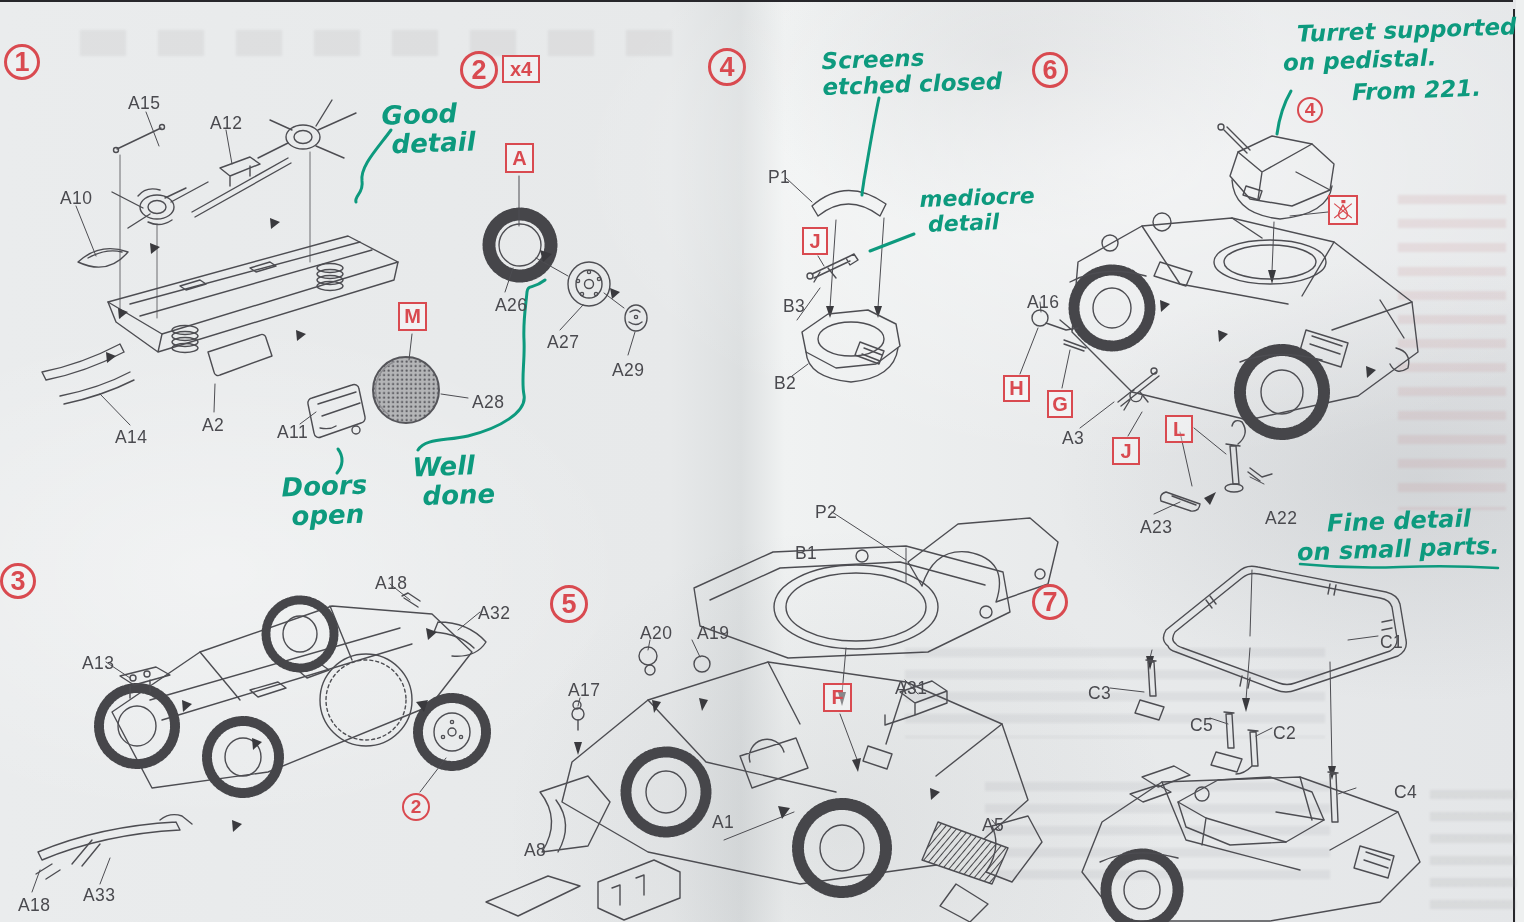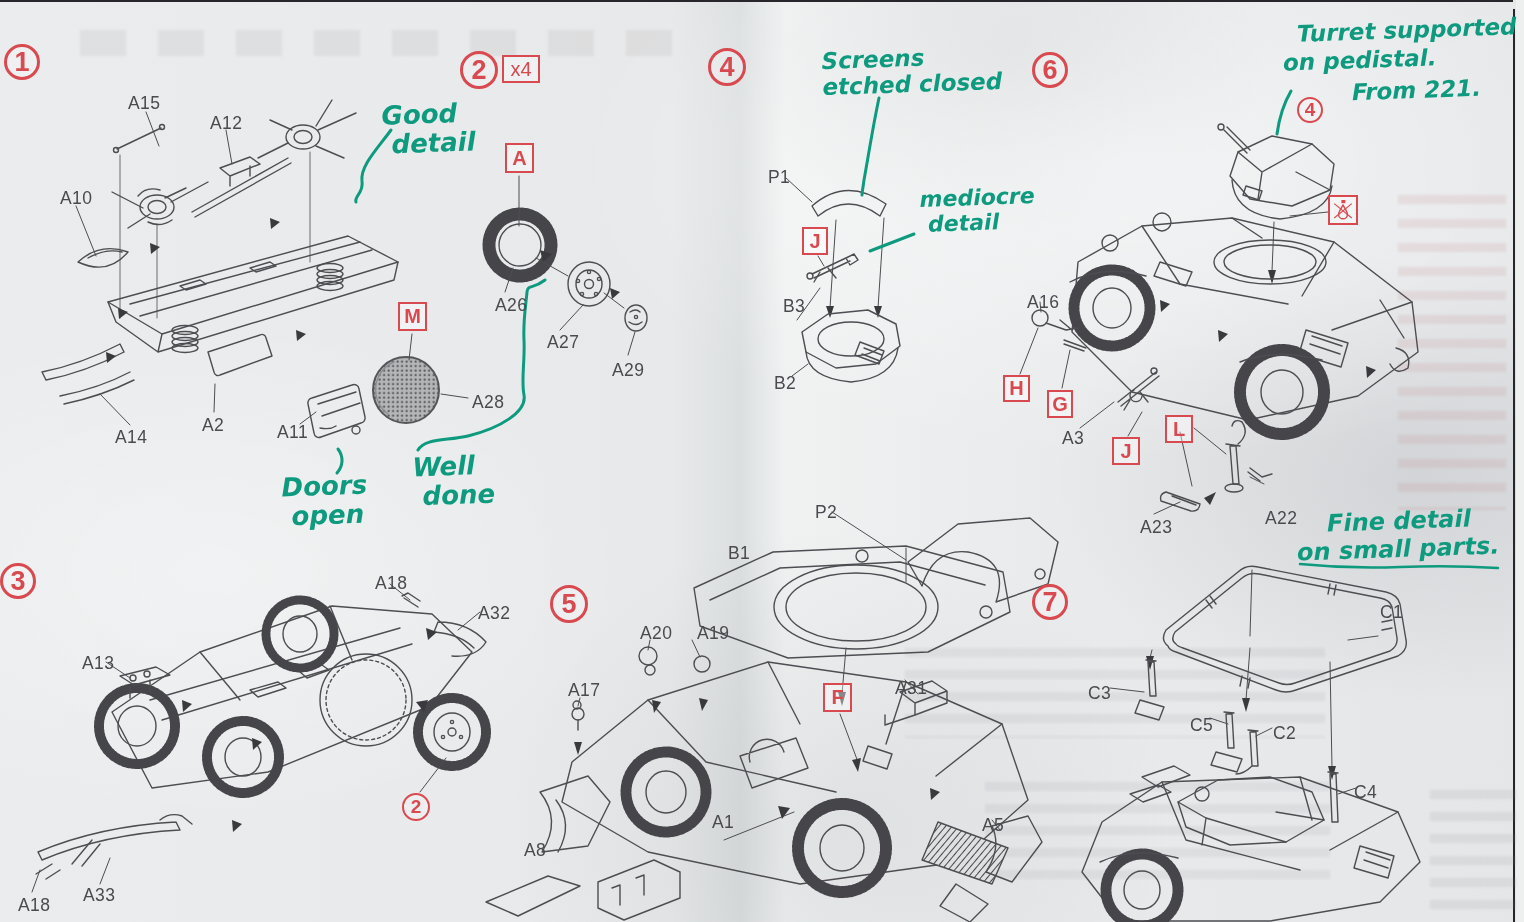--- a/index.html
+++ b/index.html
@@ -16,21 +16,21 @@
   .hline{position:absolute;background:#27272b}
   .vline{position:absolute;background:#27272b}
   .margin-strip{position:absolute;right:0;top:0;width:8px;height:100%;background:#eef0f0}
   .bleed{position:absolute;filter:blur(1.3px);pointer-events:none}
   .step-circle{position:absolute;border:3px solid #d94a50;color:#d94a50;border-radius:50%;
     display:flex;align-items:center;justify-content:center;font-weight:bold;
     background:rgba(255,255,255,.22);font-family:"Liberation Sans",sans-serif}
   .big{width:38px;height:38px;font-size:27px}
   .small-ref{font-size:19px;border-width:2.5px}
   .qty-box{position:absolute;border:2.5px solid #d94a50;color:#d94a50;display:flex;align-items:center;
-    justify-content:center;font-weight:normal;font-size:20px;background:rgba(255,255,255,.35)}
+    justify-content:center;font-weight:bold;font-size:20px;background:rgba(255,255,255,.35)}
   .code-box{position:absolute;border:2.5px solid #d94a50;color:#d94a50;display:flex;align-items:center;
     justify-content:center;font-weight:bold;font-size:20px;background:rgba(255,255,255,.4)}
   .part{position:absolute;color:#4a4a4f;font-size:17.5px;letter-spacing:.4px;white-space:nowrap}
   .note{position:absolute;color:#0d9a7e;font-size:24px;line-height:1.12;white-space:pre;
     font-style:italic;font-weight:bold;font-family:"DejaVu Sans",sans-serif;transform:rotate(-2deg)}
   svg{position:absolute;left:0;top:0}
 </style>
 </head>
 <body>
 
@@ -347,39 +347,39 @@
   <span class="part" style="left:478px;top:603px">A32</span>
   <span class="part" style="left:82px;top:653px">A13</span>
   <span class="part" style="left:83px;top:885px">A33</span>
   <span class="part" style="left:18px;top:895px">A18</span>
 
   <span class="part" style="left:768px;top:167px">P1</span>
   <span class="part" style="left:783px;top:296px">B3</span>
   <span class="part" style="left:774px;top:373px">B2</span>
 
   <span class="part" style="left:815px;top:502px">P2</span>
-  <span class="part" style="left:728px;top:543px">B1</span>
+  <span class="part" style="left:795px;top:543px">B1</span>
   <span class="part" style="left:640px;top:623px">A20</span>
   <span class="part" style="left:697px;top:623px">A19</span>
   <span class="part" style="left:568px;top:680px">A17</span>
   <span class="part" style="left:895px;top:678px">A31</span>
   <span class="part" style="left:982px;top:815px">A5</span>
   <span class="part" style="left:712px;top:812px">A1</span>
   <span class="part" style="left:524px;top:840px">A8</span>
 
   <span class="part" style="left:1027px;top:292px">A16</span>
   <span class="part" style="left:1062px;top:428px">A3</span>
   <span class="part" style="left:1265px;top:508px">A22</span>
   <span class="part" style="left:1140px;top:517px">A23</span>
 
-  <span class="part" style="left:1380px;top:602px">C1</span>
+  <span class="part" style="left:1380px;top:632px">C1</span>
   <span class="part" style="left:1088px;top:683px">C3</span>
   <span class="part" style="left:1190px;top:715px">C5</span>
   <span class="part" style="left:1273px;top:723px">C2</span>
-  <span class="part" style="left:1354px;top:782px">C4</span>
+  <span class="part" style="left:1394px;top:782px">C4</span>
 
   <div class="note" style="left:382px;top:100px;font-size:26px">Good
  detail</div>
   <div class="note" style="left:822px;top:46px;font-size:23px">Screens
 etched closed</div>
   <div class="note" style="left:920px;top:186px;font-size:22px">mediocre
  detail</div>
   <div class="note" style="left:1297px;top:18px;font-size:23px">Turret supported</div>
   <div class="note" style="left:1283px;top:48px;font-size:23px">on pedistal.</div>
   <div class="note" style="left:1352px;top:78px;font-size:23px">From 221.</div>

